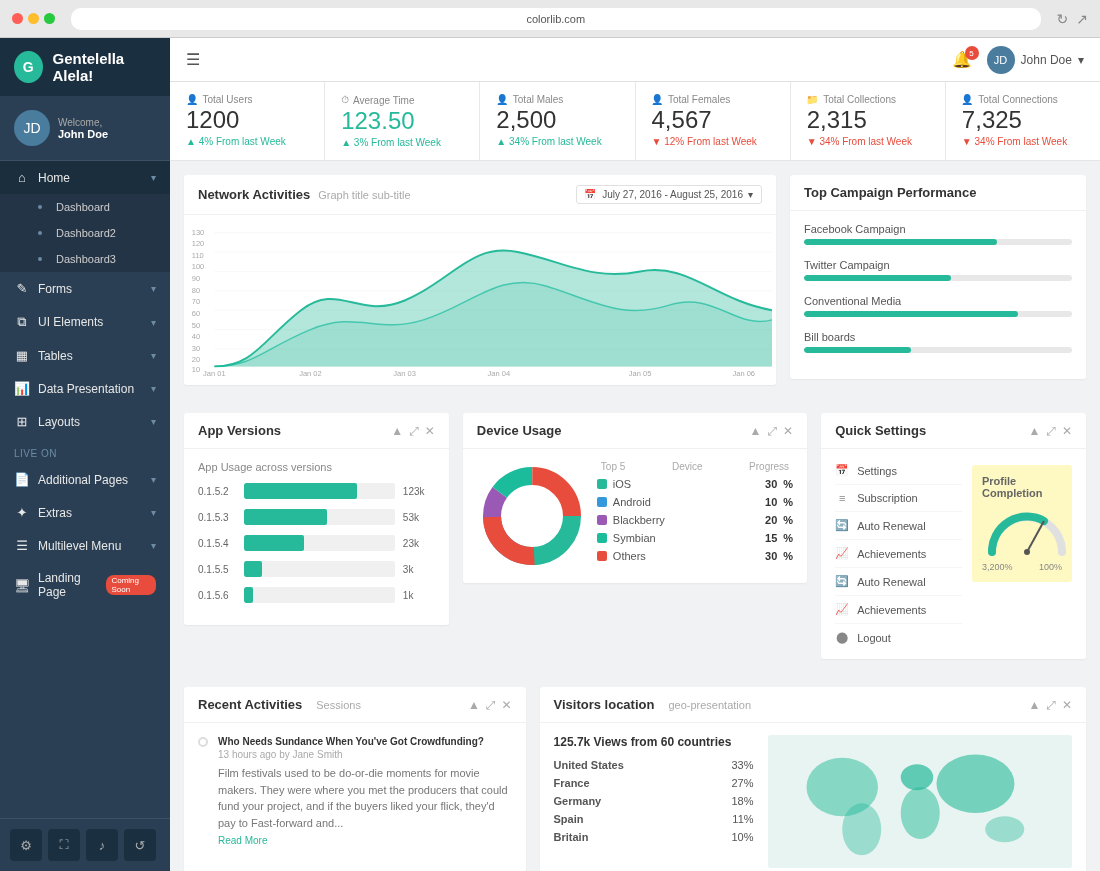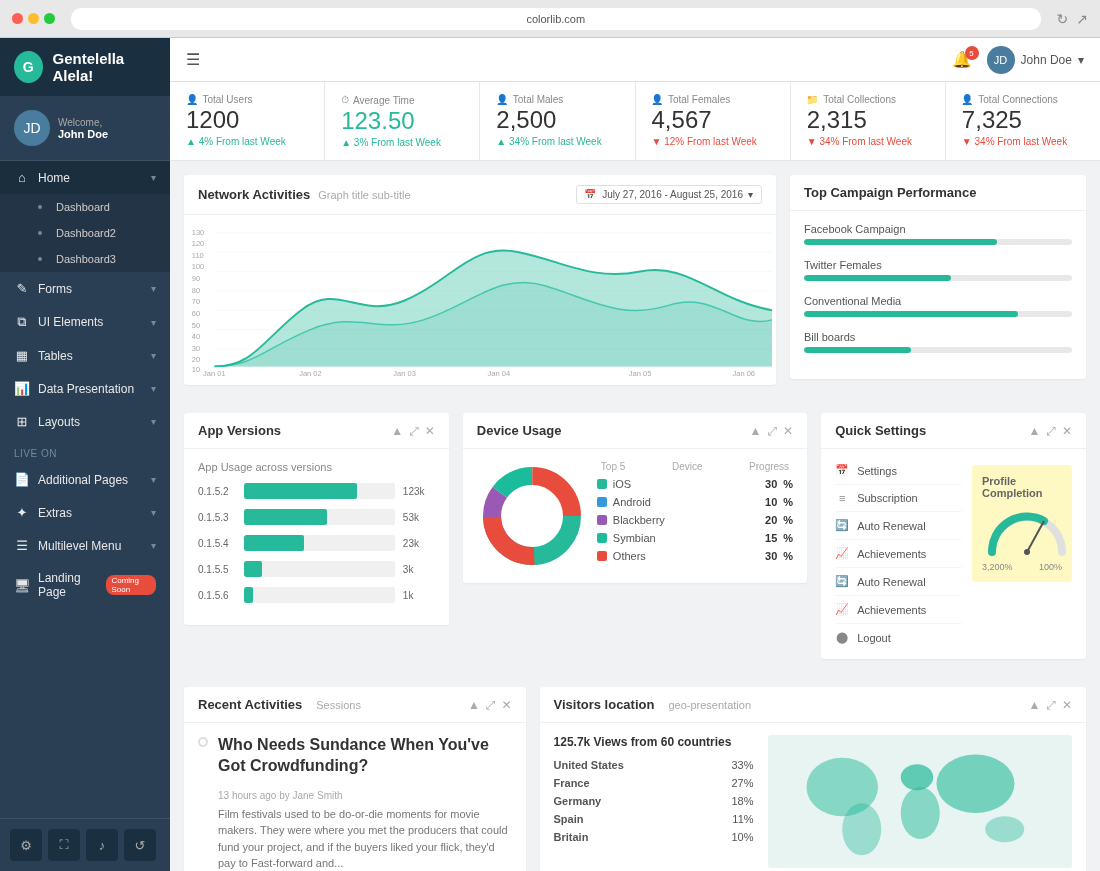--- a/index.html
+++ b/index.html
@@ -293,21 +293,21 @@
 
     
     .activity-item { display: flex; gap: 10px; margin-bottom: 14px; padding-bottom: 14px; border-bottom: 1px solid #f5f5f5; }
     .activity-item:last-child { border-bottom: none; margin-bottom: 0; }
     .activity-dot {
       width: 10px; height: 10px; border-radius: 50%;
       border: 2px solid #ddd; background: white;
       flex-shrink: 0; margin-top: 2px;
     }
     .activity-content { flex: 1; }
-    .activity-title { font-size: 16px; color: #333; font-weight: bold; margin-bottom: 13px; line-height: 1.3; }
+    .activity-title { font-size: 10px; color: #333; font-weight: bold; margin-bottom: 1px; line-height: 1.3; }
     .activity-meta { font-size: 10px; color: #aaa; margin-bottom: 5px; }
     .activity-text { font-size: 11px; color: #777; line-height: 1.5; margin-bottom: 4px; }
     .activity-more { font-size: 10px; color: #26b99a; cursor: pointer; }
     .country-item { display: flex; align-items: center; gap: 6px; margin-bottom: 6px; }
     .country-name { font-size: 11px; color: #555; flex: 1; font-weight: bold; }
     .country-pct { font-size: 11px; color: #555; width: 30px; text-align: right; }
 
     .sessions-label { font-size: 11px; color: #aaa; margin-left: 6px; }
 
     
@@ -575,21 +575,21 @@
               <span class="widget-title">Top Campaign Performance</span>
             </div>
             <div class="widget-body">
               <div class="campaign-item">
                 <div class="campaign-name">Facebook Campaign</div>
                 <div class="campaign-track">
                   <div class="campaign-fill" style="width:72%"></div>
                 </div>
               </div>
               <div class="campaign-item">
-                <div class="campaign-name">Twitter Females</div>
+                <div class="campaign-name">Twitter Campaign</div>
                 <div class="campaign-track">
                   <div class="campaign-fill" style="width:55%"></div>
                 </div>
               </div>
               <div class="campaign-item">
                 <div class="campaign-name">Conventional Media</div>
                 <div class="campaign-track">
                   <div class="campaign-fill" style="width:80%"></div>
                 </div>
               </div>

